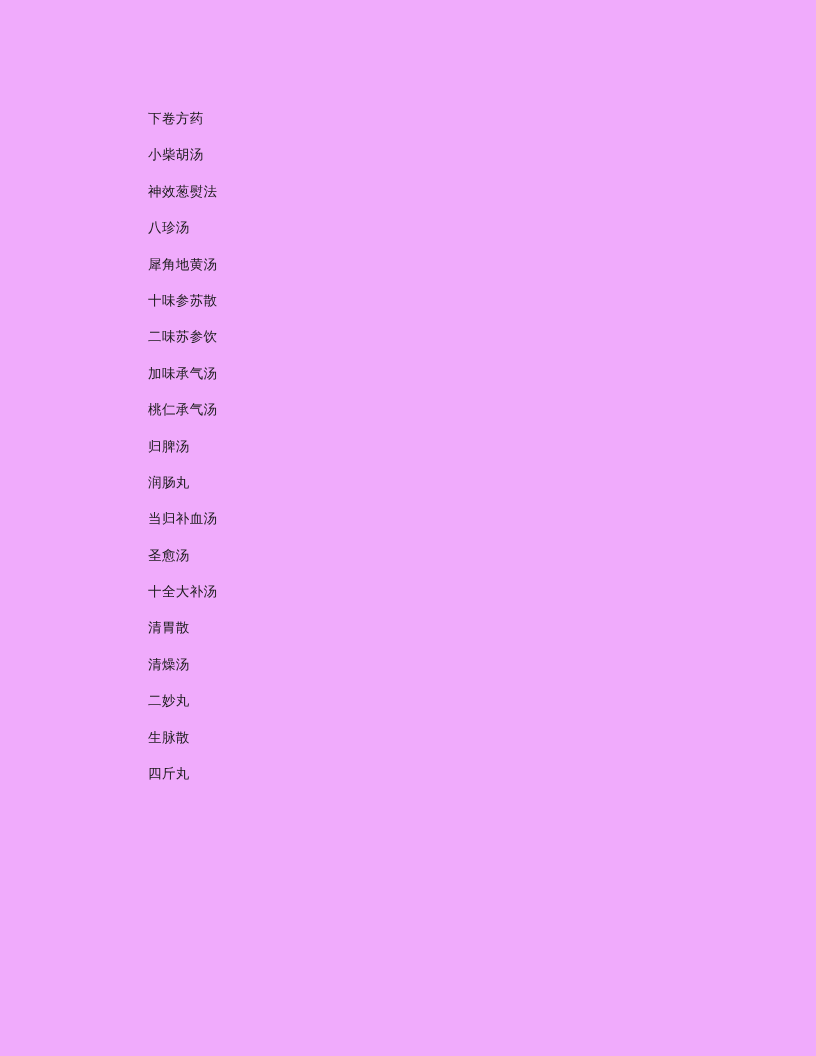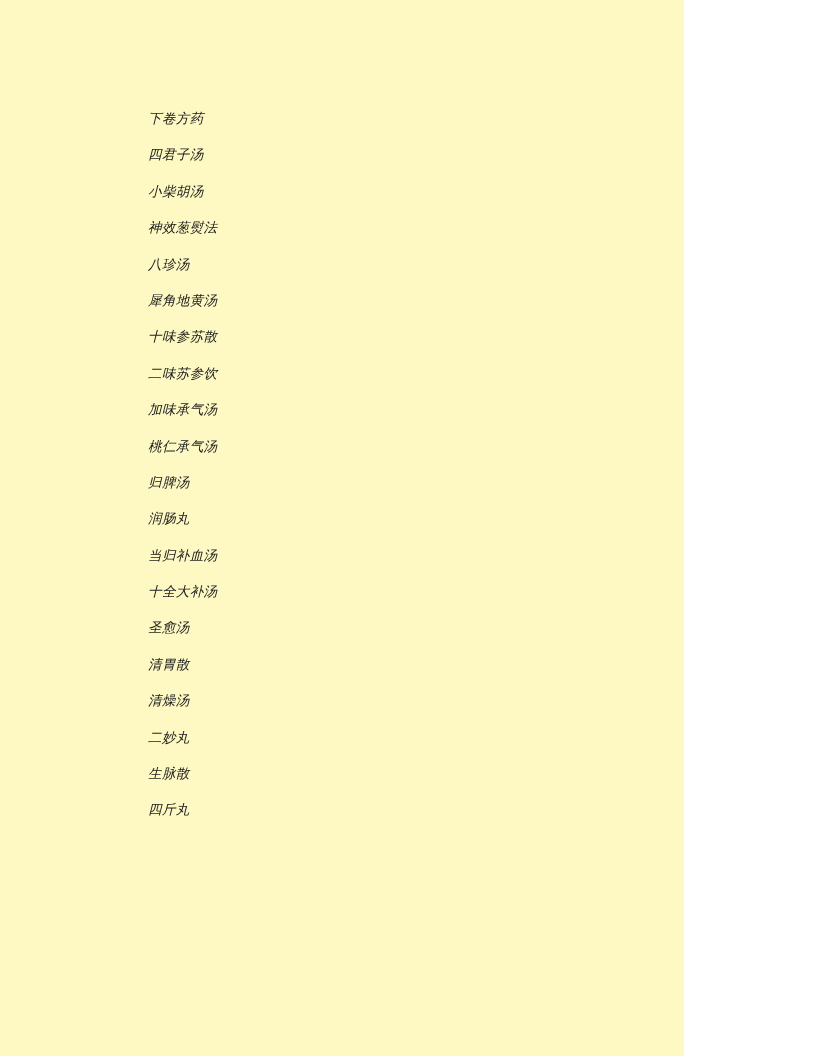--- a/index.html
+++ b/index.html
@@ -6,26 +6,25 @@
     margin: 0;
     padding: 0;
     background: #ffffff;
   }
   body {
     font-family: "Liberation Serif", "DejaVu Serif", serif;
     color: #000000;
   }
   .page {
     position: relative;
-    width: 684px;
+    width: 816px;
     height: 1056px;
-    background: #fef9c3;
+    background: #f0abfc;
     overflow: hidden;
     box-sizing: border-box;
-    font-style: italic;
   }
   .content {
     position: absolute;
     left: 148px;
     top: 112px;
     width: 520px;
   }
   .line {
     font-size: 13.5px;
     line-height: 1;
@@ -34,33 +33,32 @@
     color: #1a1a1a;
     white-space: pre;
   }
 </style>
 </head>
 <body>
 
 <div class="page">
   <div class="content">
     <div class="line">下卷方药</div>
-    <div class="line">四君子汤</div>
     <div class="line">小柴胡汤</div>
     <div class="line">神效葱熨法</div>
     <div class="line">八珍汤</div>
     <div class="line">犀角地黄汤</div>
     <div class="line">十味参苏散</div>
     <div class="line">二味苏参饮</div>
     <div class="line">加味承气汤</div>
     <div class="line">桃仁承气汤</div>
     <div class="line">归脾汤</div>
     <div class="line">润肠丸</div>
     <div class="line">当归补血汤</div>
+    <div class="line">圣愈汤</div>
     <div class="line">十全大补汤</div>
-    <div class="line">圣愈汤</div>
     <div class="line">清胃散</div>
     <div class="line">清燥汤</div>
     <div class="line">二妙丸</div>
     <div class="line">生脉散</div>
     <div class="line">四斤丸</div>
   </div>
 </div>
 
 </body></html>

